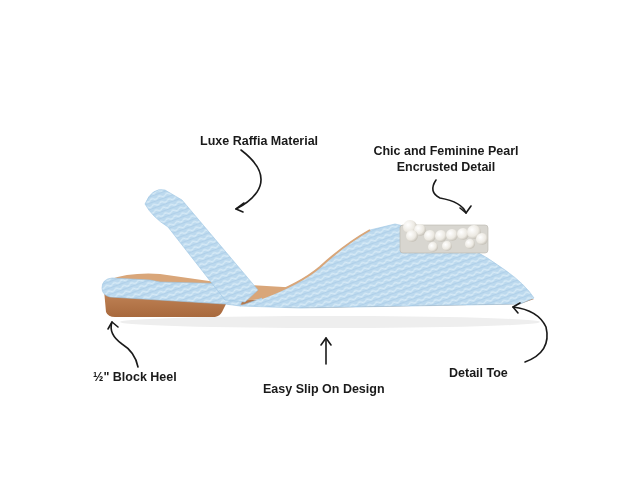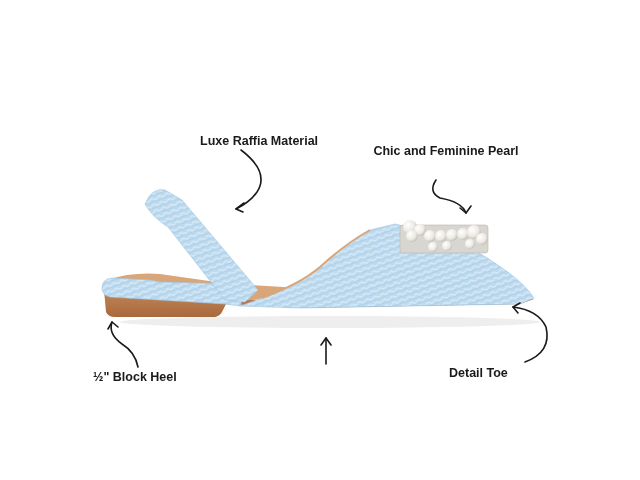--- a/index.html
+++ b/index.html
@@ -87,20 +87,22 @@
 
       <path d="M525 340 Q552 330 546 305 Q538 288 513 285"></path>
       <path d="M513 285 L520 281 M513 285 L518 291"></path>
     </g>
   </svg>
 
   <div class="label" style="left:200px; top:111px;">Luxe Raffia Material</div>
 
   <div class="label center" style="left:370px; top:121px; width:152px;">
     <div>Chic and Feminine Pearl</div>
+    <div>Encrusted Detail</div>
   </div>
 
   <div class="label" style="left:93px; top:347px;">½" Block Heel</div>
 
+  <div class="label" style="left:263px; top:359px;">Easy Slip On Design</div>
 
   <div class="label" style="left:449px; top:343px;">Detail Toe</div>
 
 </div>
 
 </body></html>

